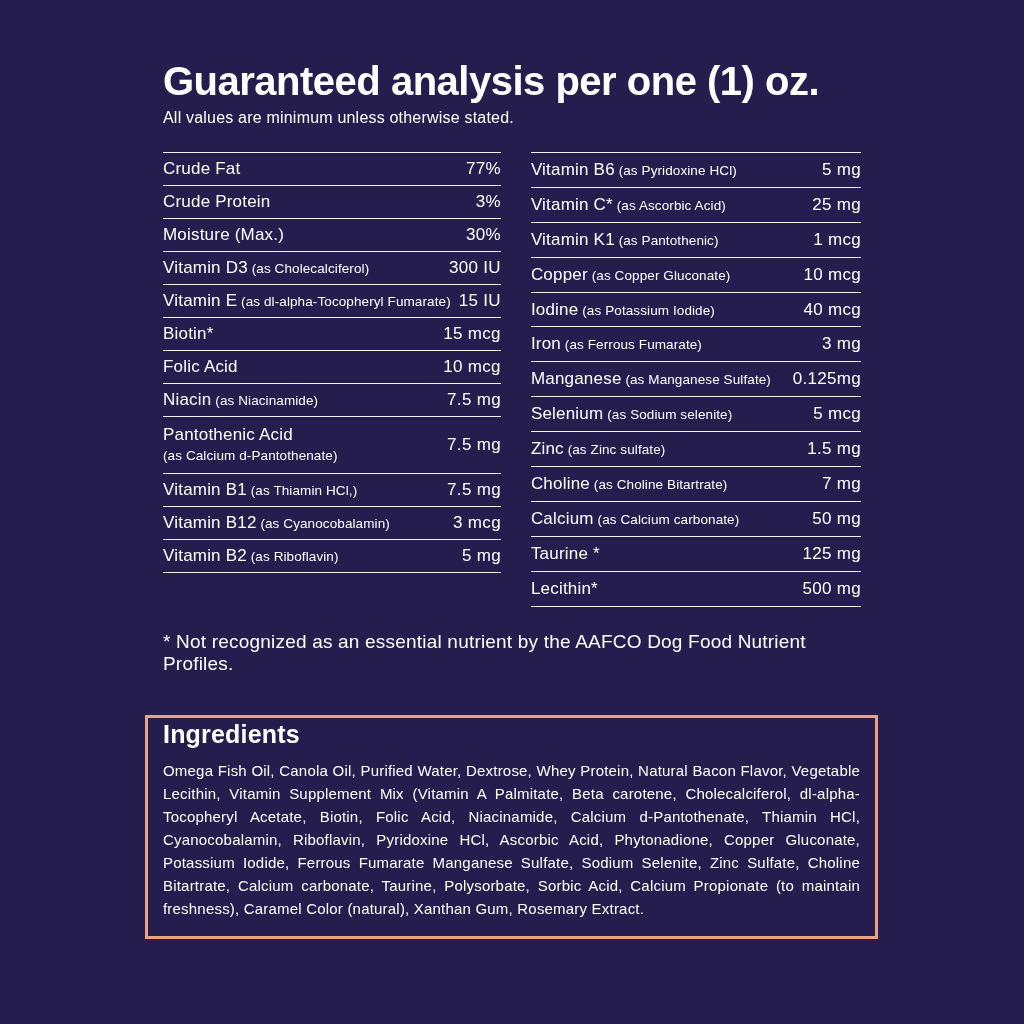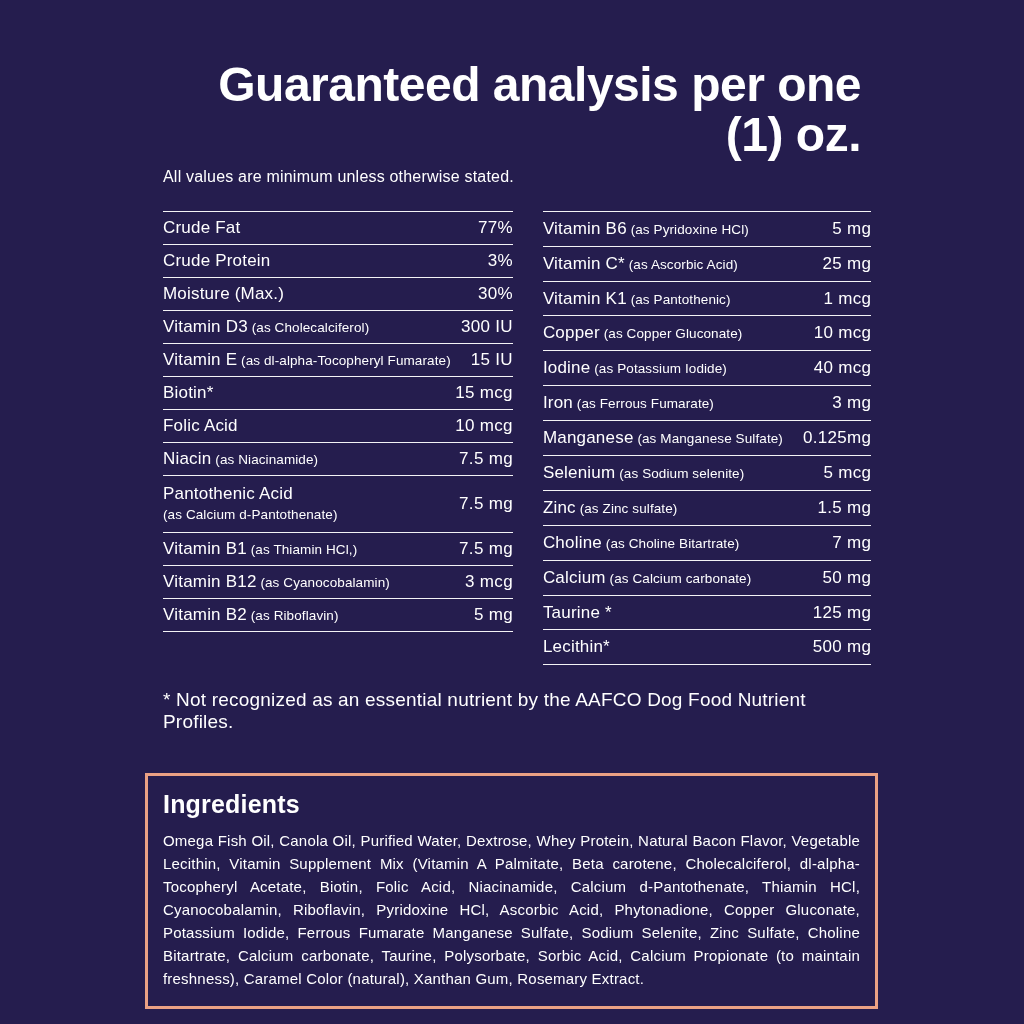--- a/index.html
+++ b/index.html
@@ -11,26 +11,25 @@
     -webkit-font-smoothing:antialiased;
     overflow:hidden;
   }
   .wrap{
     width:1024px;height:1024px;
     box-sizing:border-box;
     padding:60px 146px 0 145px;
   }
   .inner{padding-left:18px;padding-right:17px;}
   .title{
-    font-size:48px;
+    font-size:40px;
     font-weight:800;
     letter-spacing:-0.5px;
     line-height:1.05;
     margin:0;
-    text-align:right;
   }
   .subtitle{
     font-size:16px;
     margin-top:7px;
     letter-spacing:0.2px;
   }
   .table{
     display:flex;
     gap:30px;
     margin-top:25px;
@@ -39,40 +38,40 @@
     flex:1;
     border-top:1px solid rgba(255,255,255,0.95);
   }
   .row{
     display:flex;
     justify-content:space-between;
     align-items:center;
     box-sizing:border-box;
     height:33px;
     border-bottom:1px solid rgba(255,255,255,0.95);
-    gap:20px;
+    gap:8px;
   }
   .col.right .row{height:34.9px;}
   .row.two-line{height:57px;}
   .label{font-size:17px;letter-spacing:0.2px;white-space:nowrap;}
   .label .sub{font-size:13.5px;letter-spacing:0.1px;}
   .row.two-line .label{white-space:normal;line-height:1.35;}
   .row.two-line .label .sub{display:block;}
   .val{font-size:17px;letter-spacing:0.3px;white-space:nowrap;}
   .footnote{
     font-size:19px;
     margin-top:24px;
     letter-spacing:0.2px;
   }
   .ingredients-box{
     box-sizing:border-box;
     width:733px;
     margin-top:40px;
     border:3px solid #eba184;
-    padding:14px 15px 16px 15px;
+    padding:2px 15px 16px 15px;
   }
   .ingredients-title{
     font-size:25px;
     font-weight:800;
     letter-spacing:0.2px;
     margin:0;
   }
   .ingredients-text{
     margin-top:10px;
     font-size:15px;

